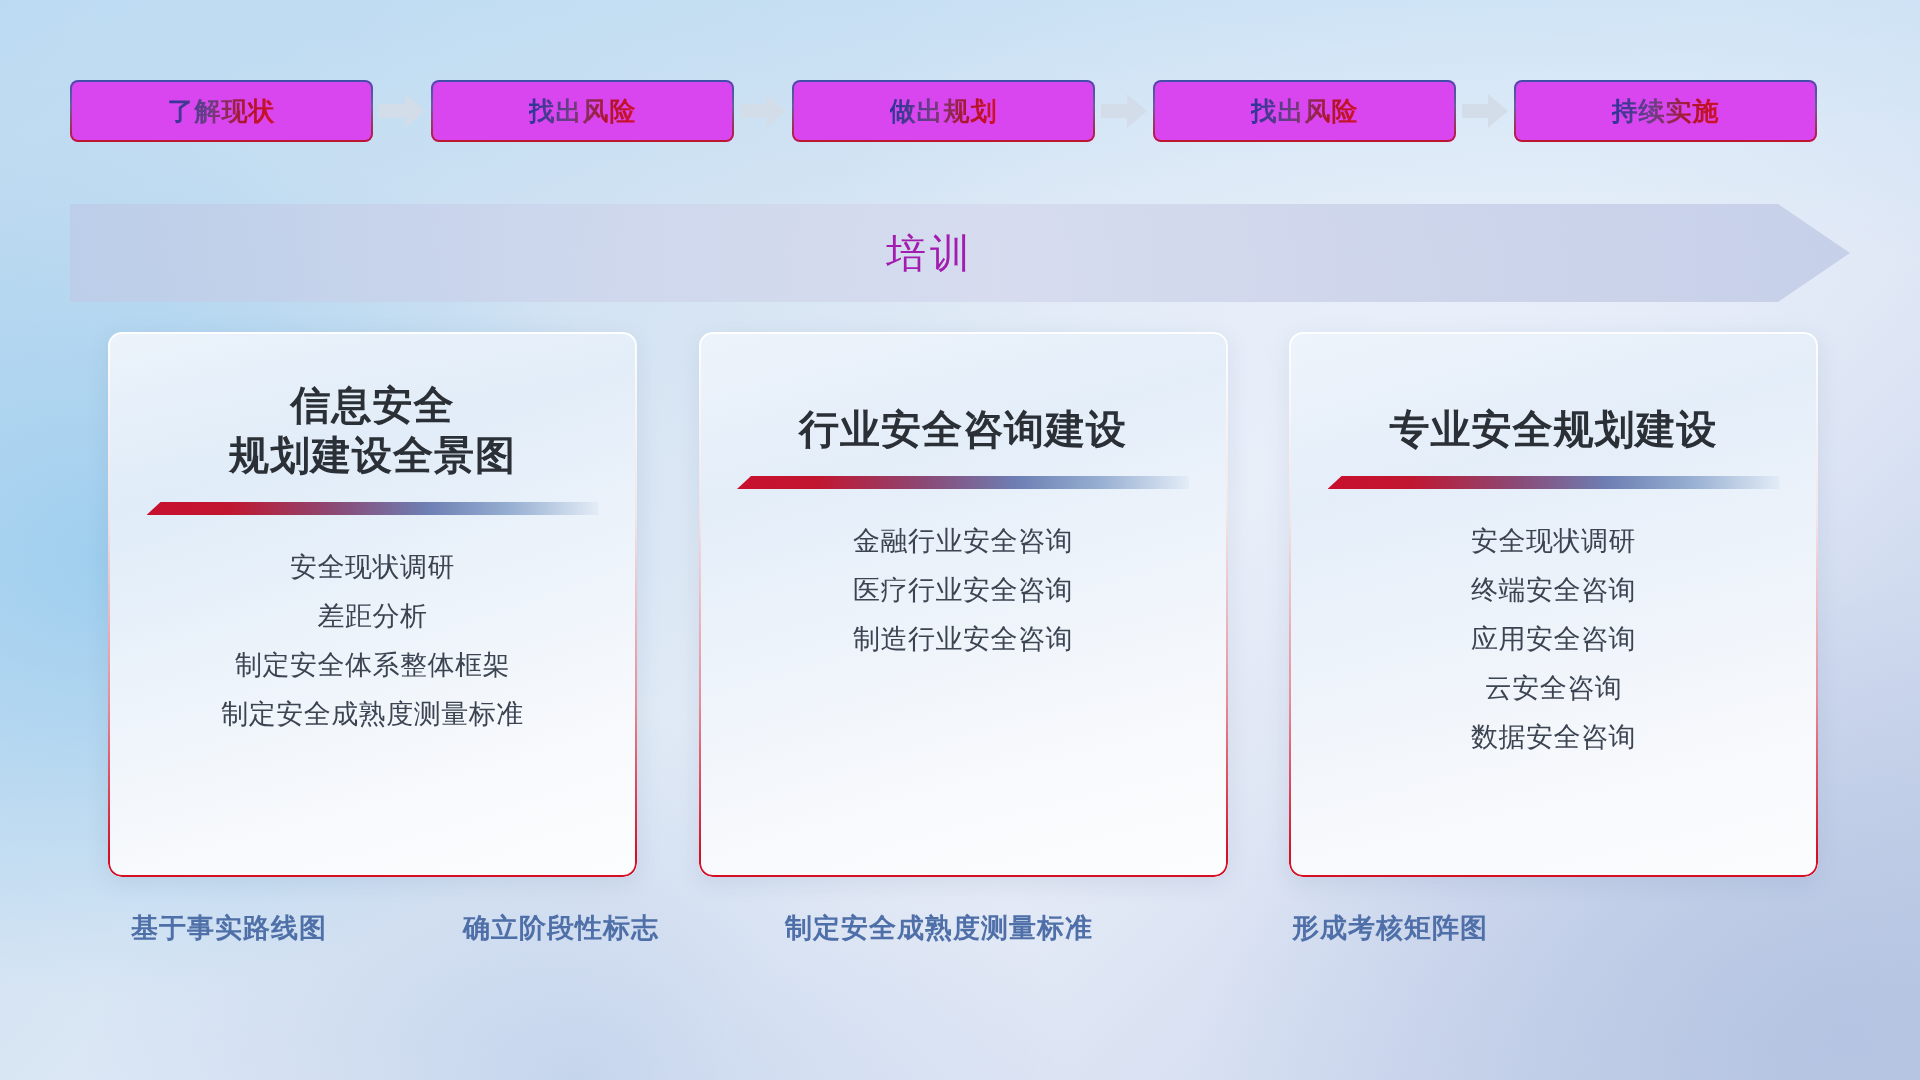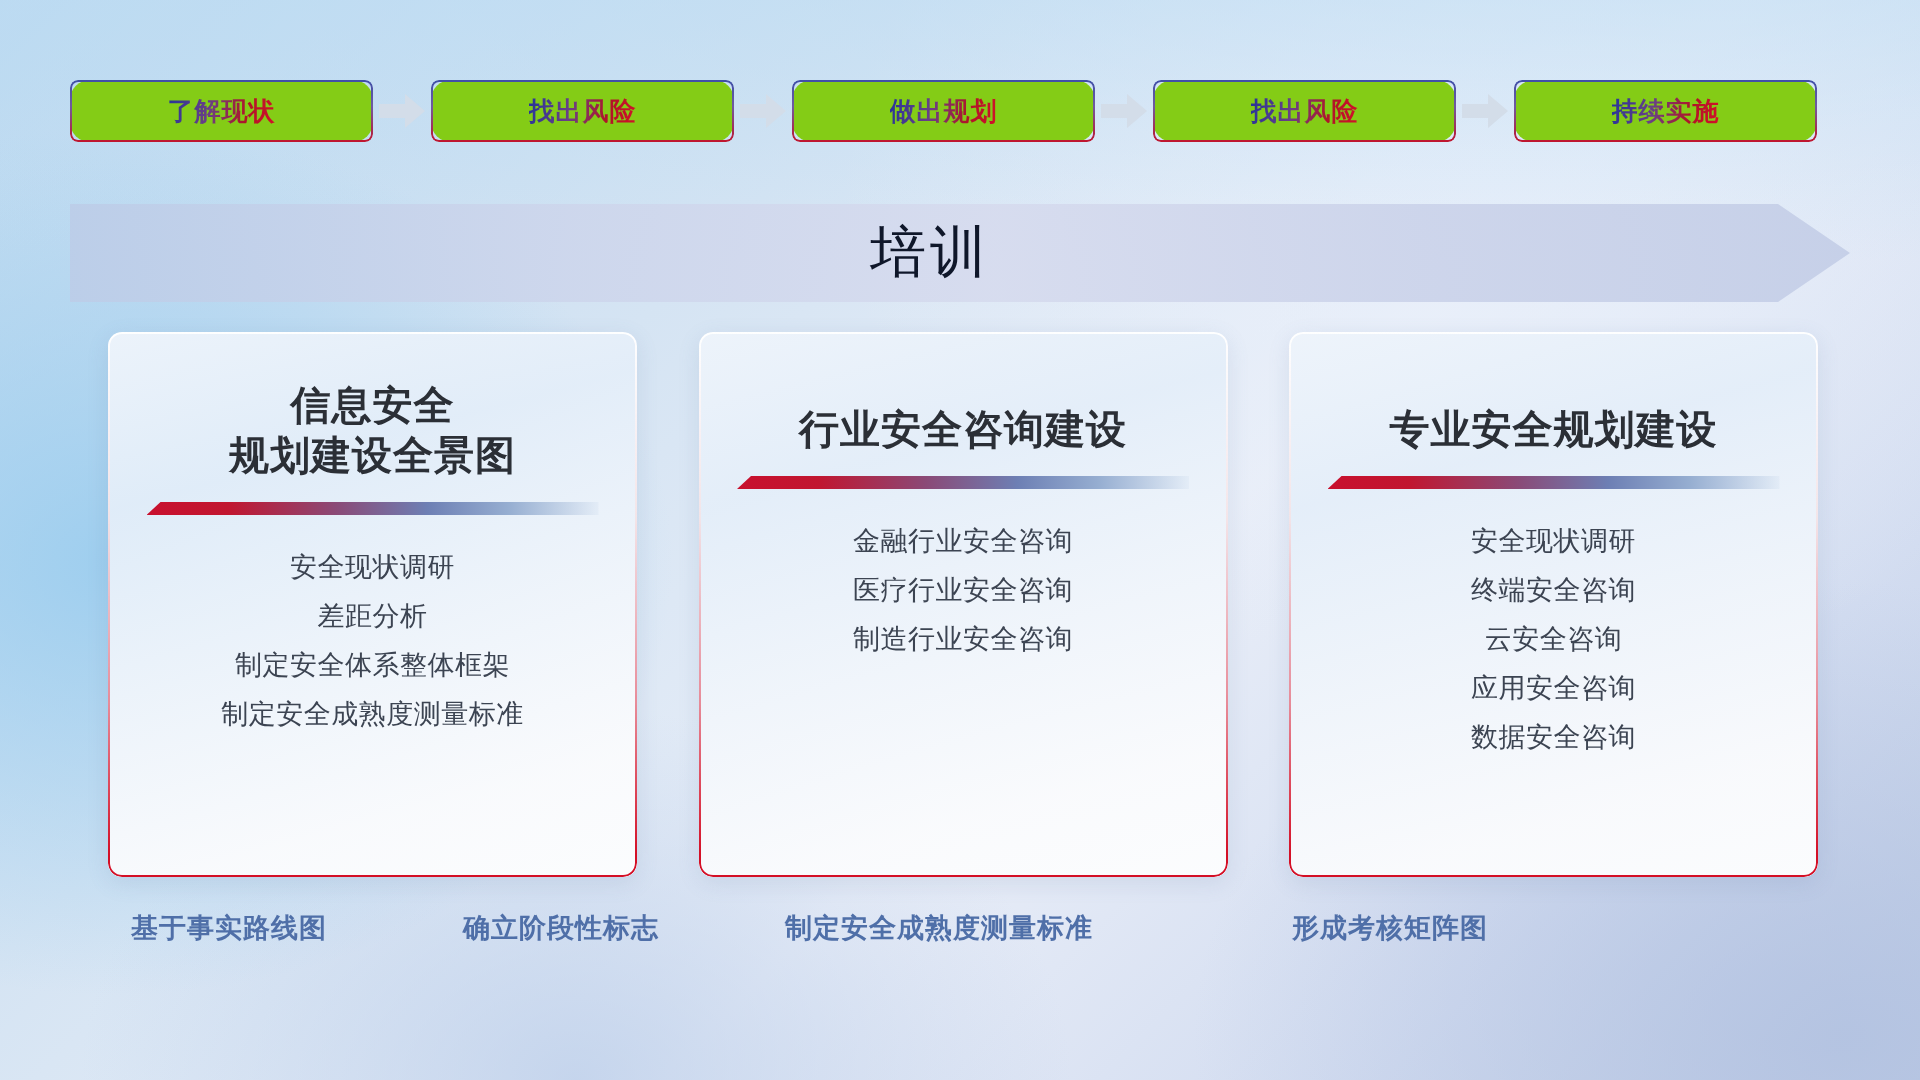--- a/index.html
+++ b/index.html
@@ -40,22 +40,22 @@
     top: 80px;
     width: 1790px;
     height: 62px;
     display: flex;
     align-items: center;
   }
   .flow-step {
     position: relative;
     width: 303px;
     height: 62px;
-    border-radius: 20px;
-    background: #84cc16;
+    border-radius: 8px;
+    background: #d946ef;
     display: flex;
     align-items: center;
     justify-content: center;
     flex: 0 0 auto;
   }
   .flow-step::before {
     content: "";
     position: absolute;
     inset: 0;
     border-radius: 8px;
@@ -107,23 +107,23 @@
                 rgba(196,206,231,0.92) 100%);
     clip-path: polygon(0 0, calc(100% - 72px) 0, 100% 50%, calc(100% - 72px) 100%, 0 100%);
   }
   .banner-title {
     position: absolute;
     inset: 0;
     display: flex;
     align-items: center;
     justify-content: center;
     padding-right: 60px;
-    font-size: 56px;
+    font-size: 40px;
     font-weight: 400;
-    color: #0f172a;
+    color: #a21caf;
     letter-spacing: 4px;
     font-family: Liberation Serif, serif;
   }
 
   
   .cards-row {
     position: absolute;
     left: 108px;
     top: 332px;
     width: 1710px;
@@ -316,22 +316,22 @@
     </div>
   </div>
 
   <div class="card">
     <div class="card-inner">
       <div class="card-title one-line">专业安全规划建设</div>
       <div class="card-divider short"></div>
       <ul class="card-list">
         <li>安全现状调研</li>
         <li>终端安全咨询</li>
+        <li>应用安全咨询</li>
         <li>云安全咨询</li>
-        <li>应用安全咨询</li>
         <li>数据安全咨询</li>
       </ul>
     </div>
   </div>
 
 </div>
 
 <div class="captions">
   <div class="caption cap-0">基于事实路线图</div>
   <div class="caption cap-1">确立阶段性标志</div>

